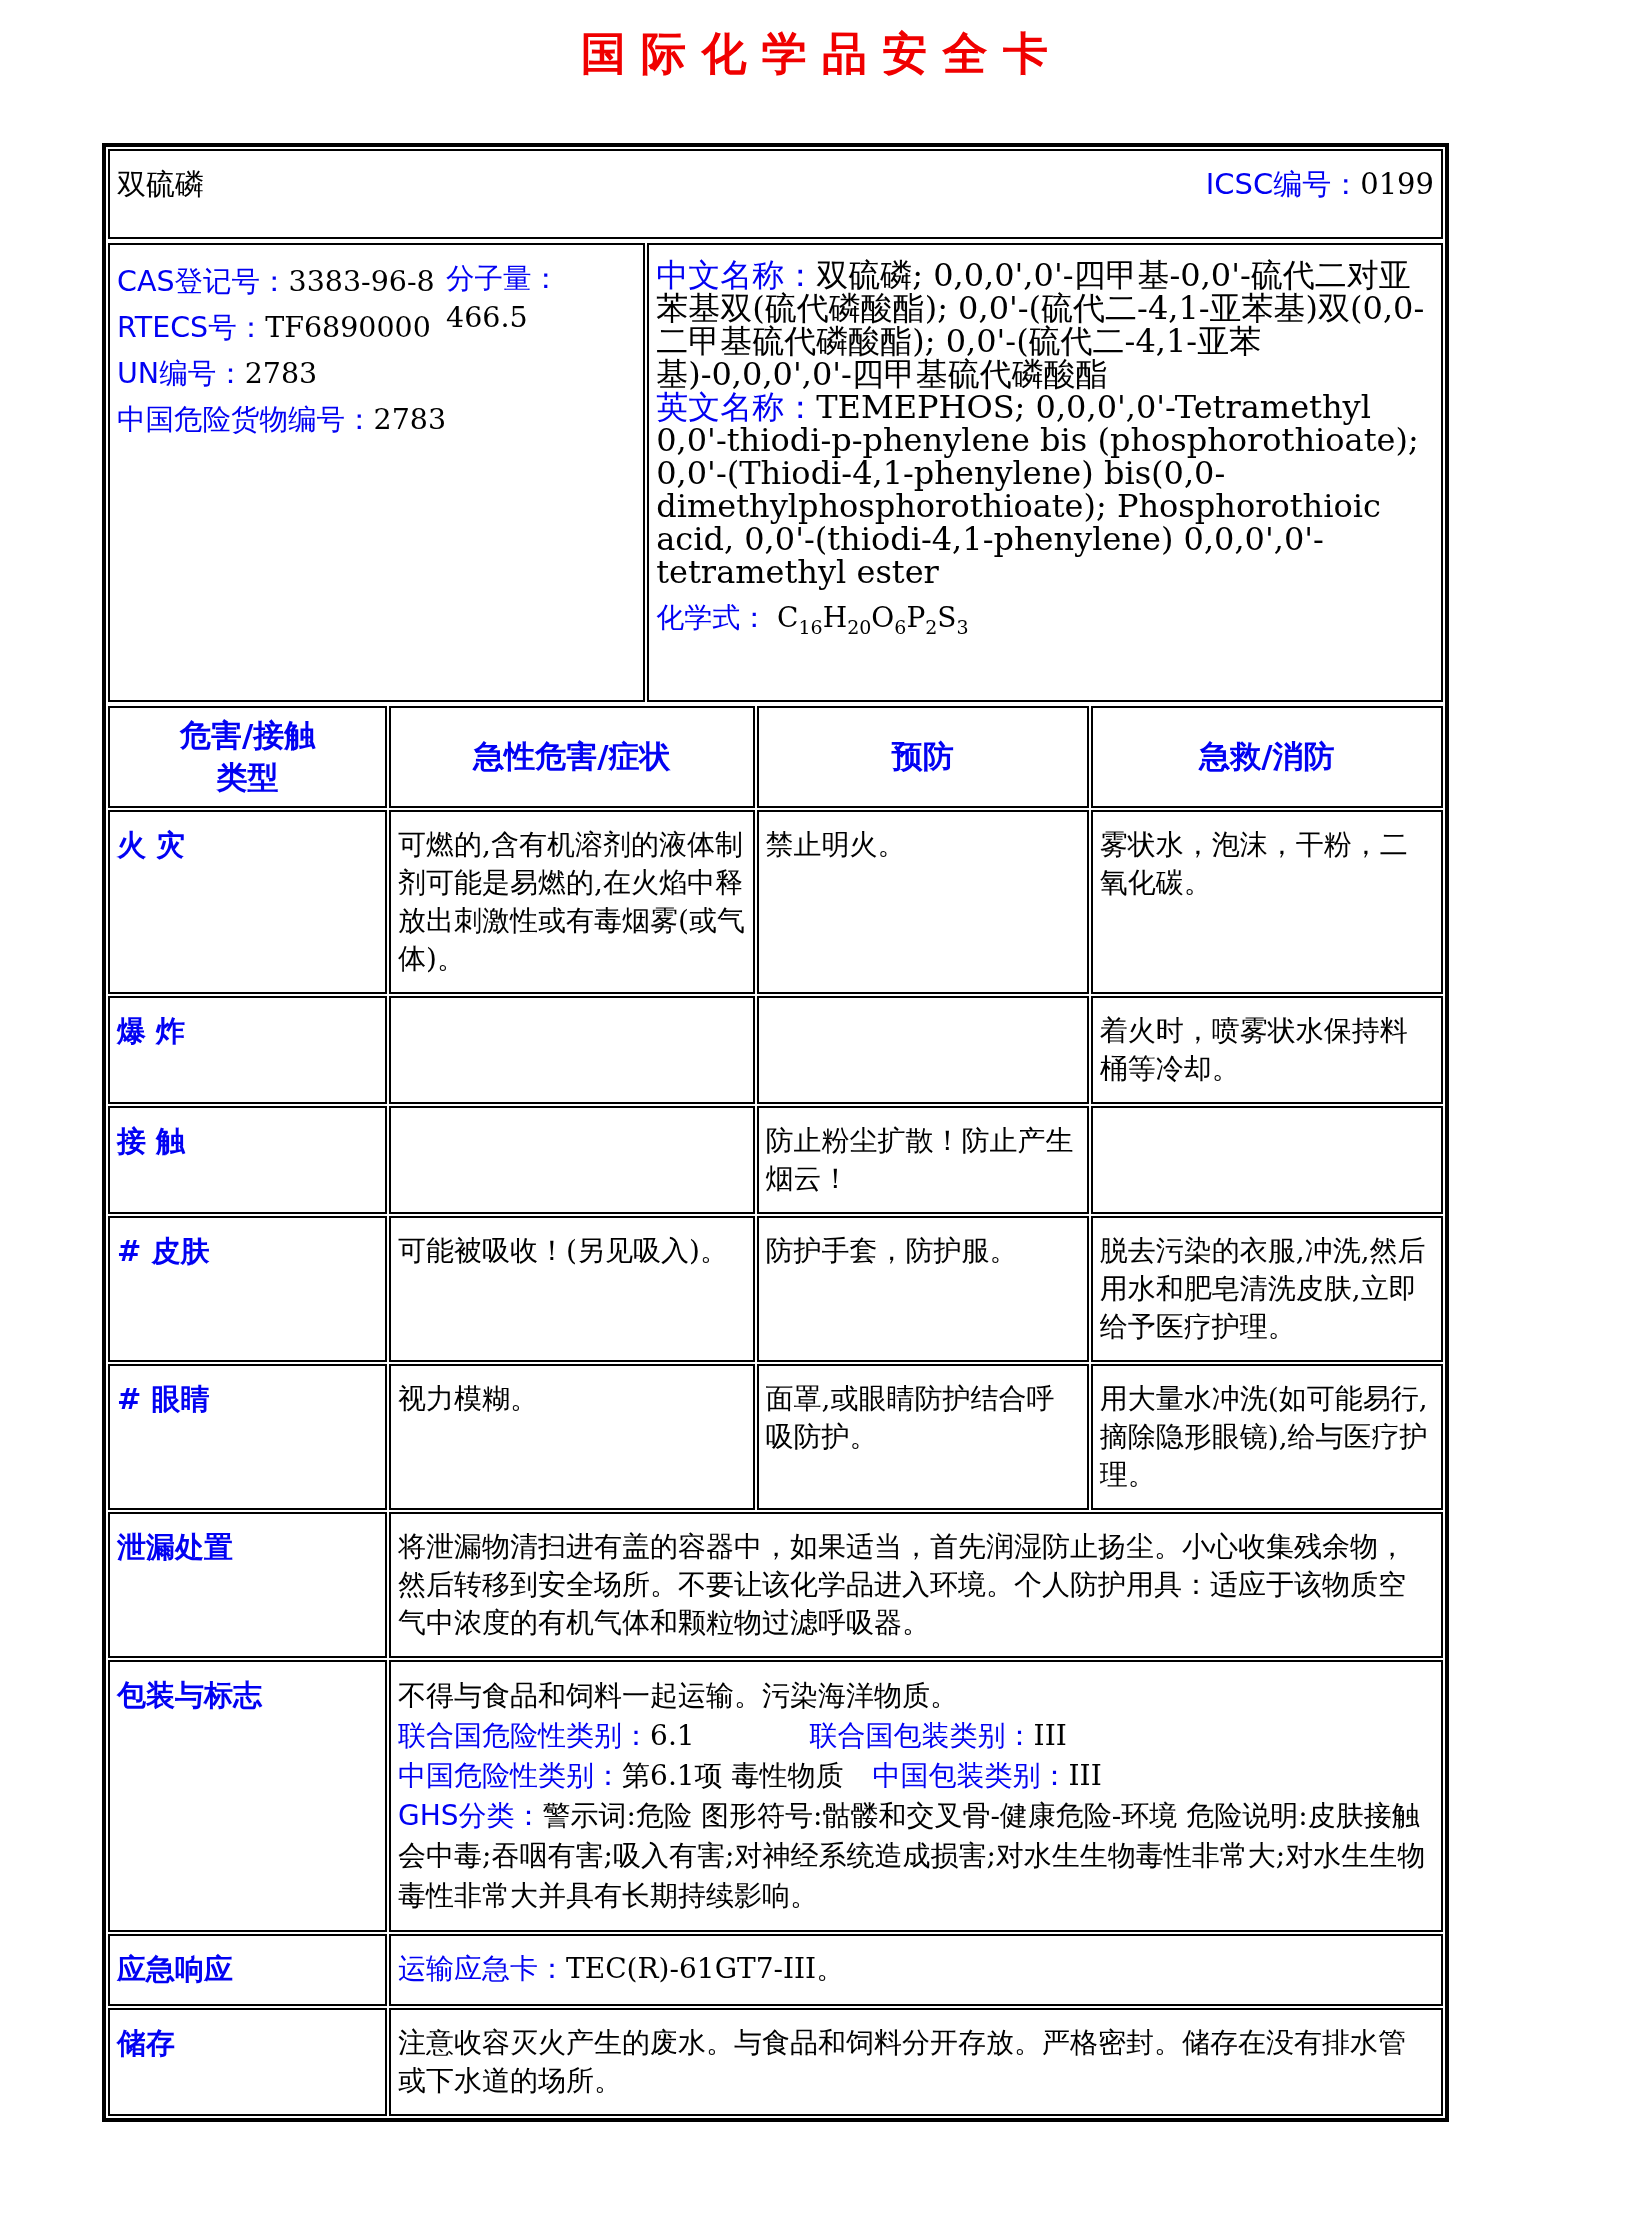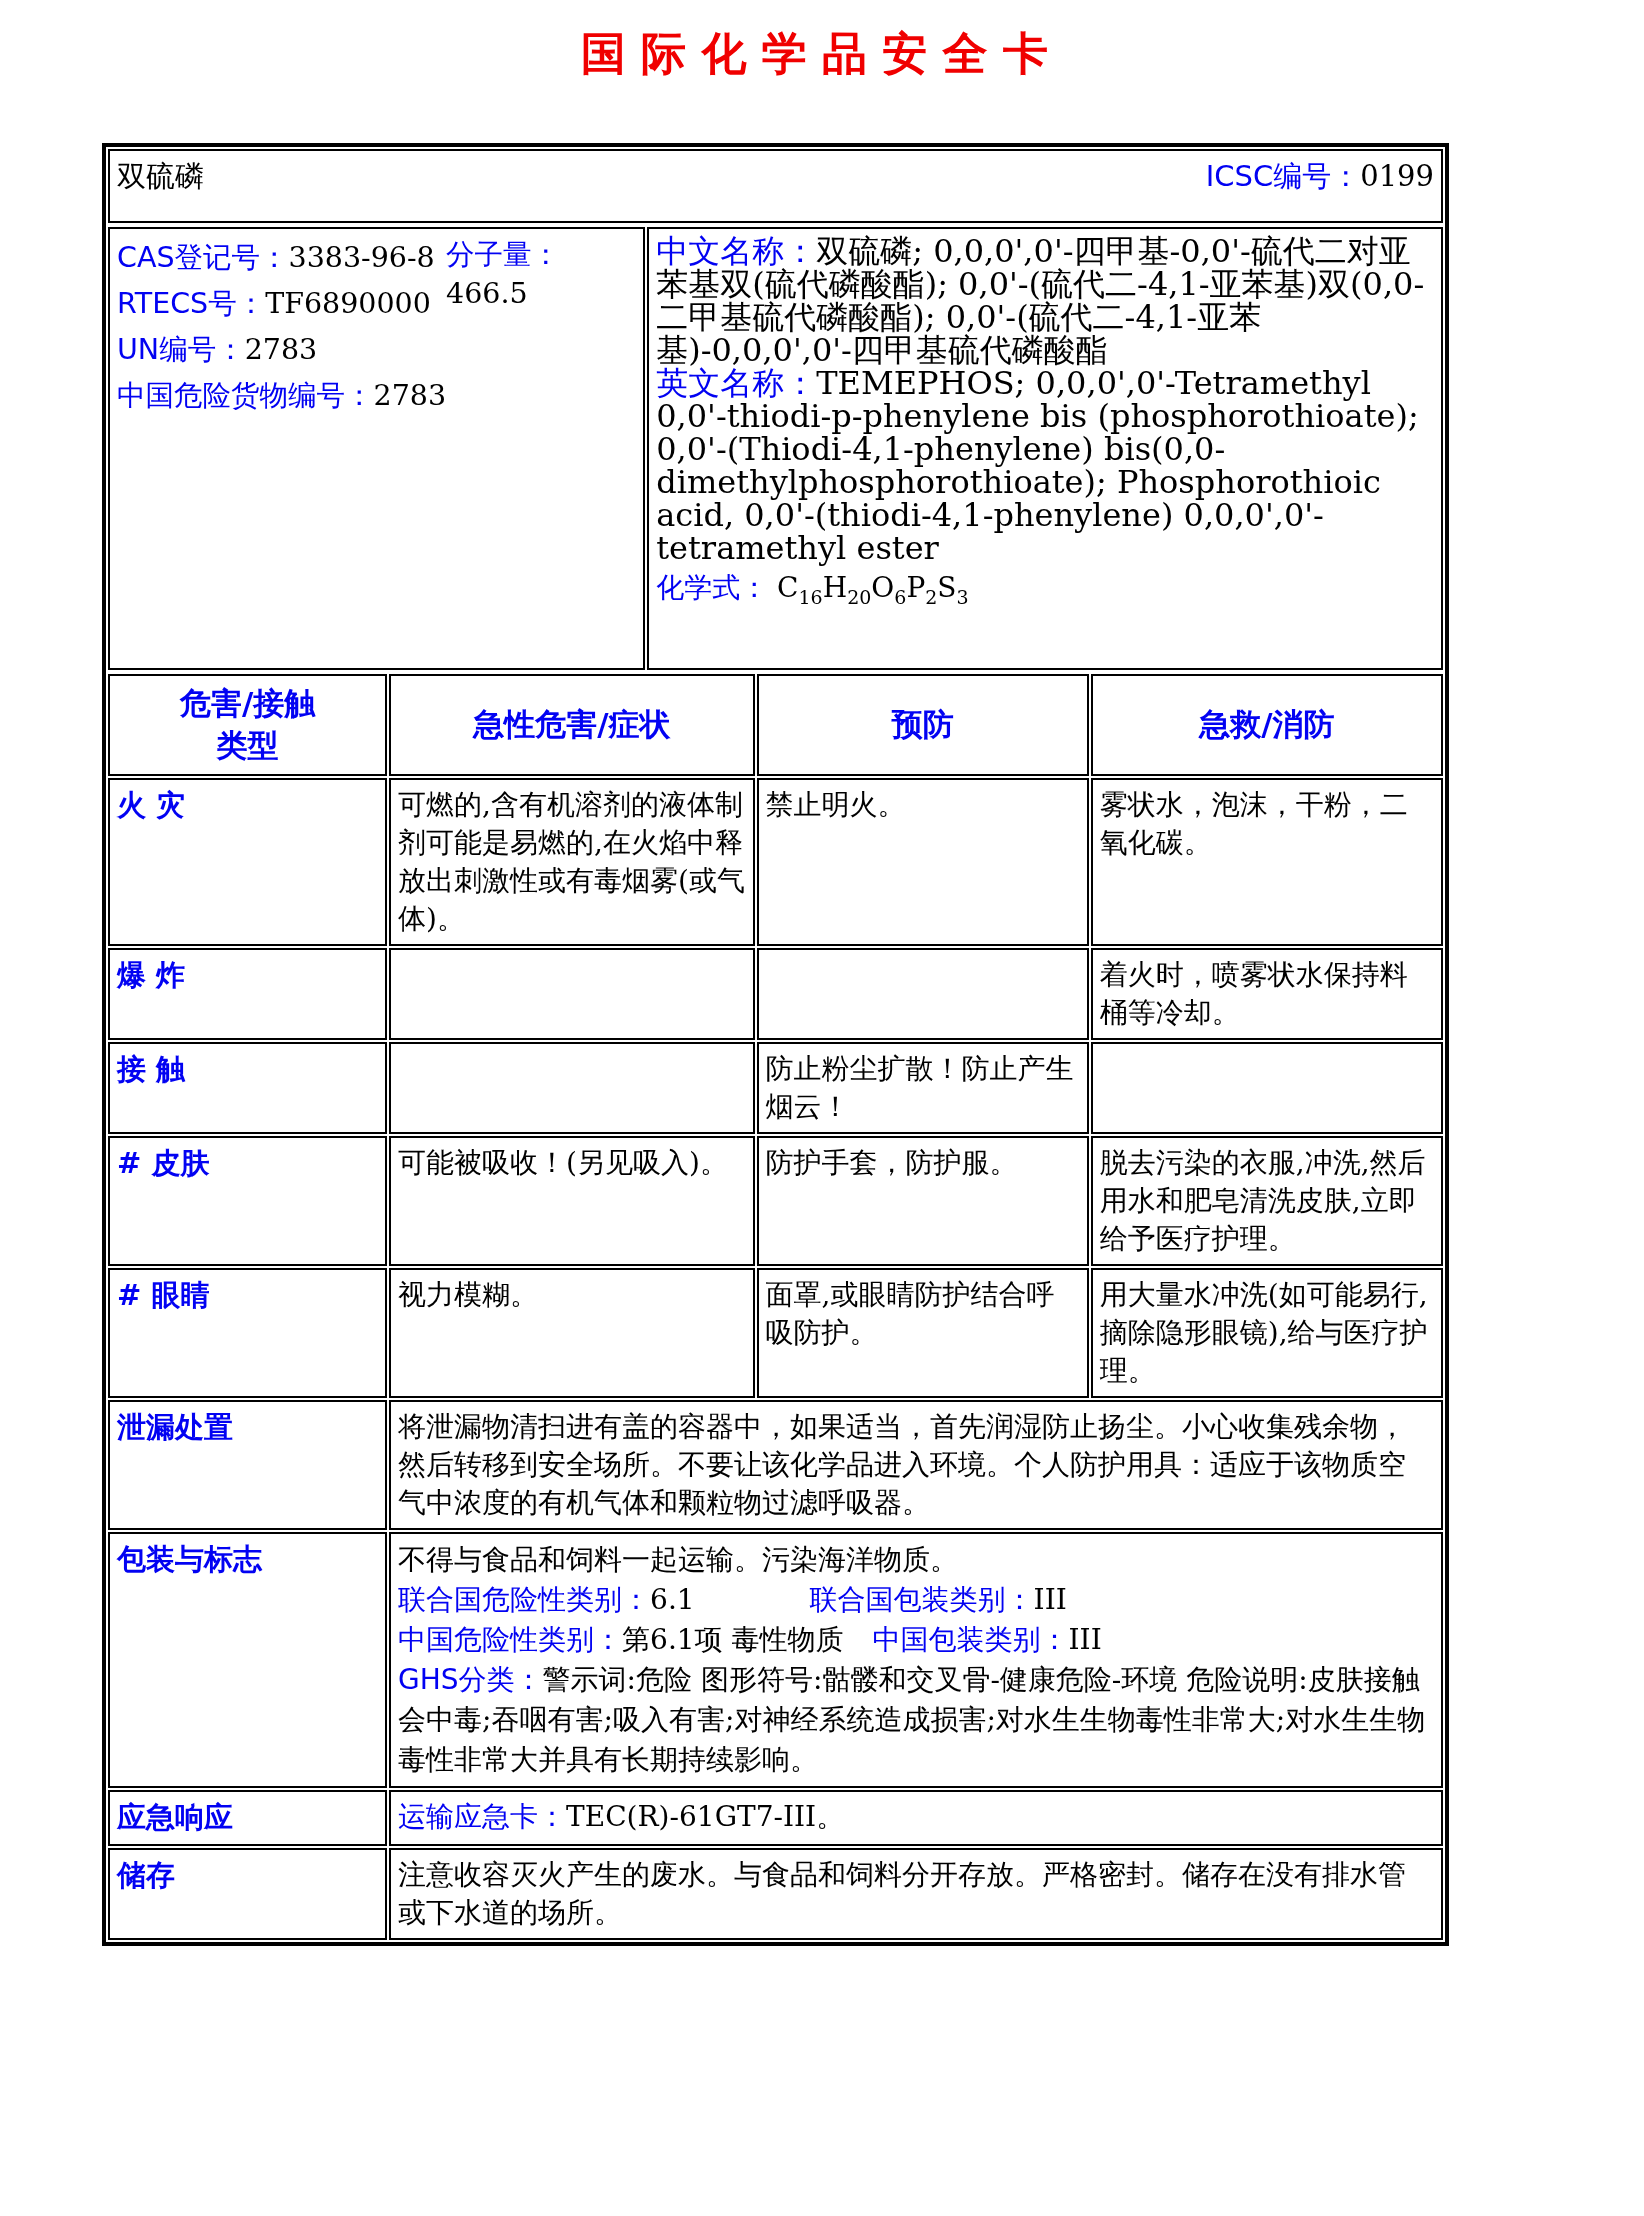--- a/index.html
+++ b/index.html
@@ -11,39 +11,39 @@
     position:absolute;top:23.6px;left:0;width:100%;
     text-align:center;color:#f00000;
     font-family:"DejaVu Sans", sans-serif;
     font-size:45px;font-weight:bold;letter-spacing:15.3px;
   }
   .doc{
     position:absolute;left:102px;top:143px;width:1339px;
     border:4.2px solid #000;background:#fff;
   }
   table.section{width:100%;border-collapse:separate;border-spacing:2.8px;table-layout:fixed;}
-  table.section td{border:2.1px solid #000;vertical-align:top;padding:6px 7px;background:#fff;}
+  table.section td{border:2.1px solid #000;vertical-align:top;padding:14px 7px;background:#fff;}
   .serif{font-family:"DejaVu Serif", serif;}
   .lbl{
     color:#0202f2;font-weight:normal;
     font-family:"DejaVu Sans", sans-serif;
   }
   
   td.band-cell{height:58px;vertical-align:middle;}
   .band-flex{display:flex;justify-content:space-between;align-items:center;}
   .band-substance{font-size:29px;}
   .band-icsc{font-size:29px;}
   
   td.id-cell{height:427px;}
   .id-left{display:flex;flex-direction:row;justify-content:space-between;min-height:417px;}
   .id-lines div{font-size:28.5px;line-height:46px;white-space:nowrap;}
   .id-val{font-size:28.5px;}
   .mw-line{font-size:28.5px;line-height:39px;}
   .names p{margin:0;font-size:32px;line-height:33px;}
-  .formula-line{font-size:28px;line-height:36px;margin-top:5px;}
+  .formula-line{font-size:28px;line-height:36px;margin-top:11px;}
   sub{font-size:19px;}
   
   th.hz{border:2.1px solid #000;background:#fff;vertical-align:middle;text-align:center;
         color:#0202f2;font-family:"DejaVu Sans", sans-serif;font-size:31px;font-weight:bold;
         height:95px;padding:1.4px 4.2px;}
   td.rowlab{vertical-align:middle;text-align:left;color:#0202f2;
         font-family:"DejaVu Sans", sans-serif;font-size:29px;font-weight:bold;}
   td.body-cell{font-size:28px;line-height:38px;padding:1.4px 5.6px;}
   .min2{min-height:75px;}
   .pack-line{font-size:28px;line-height:40px;}

